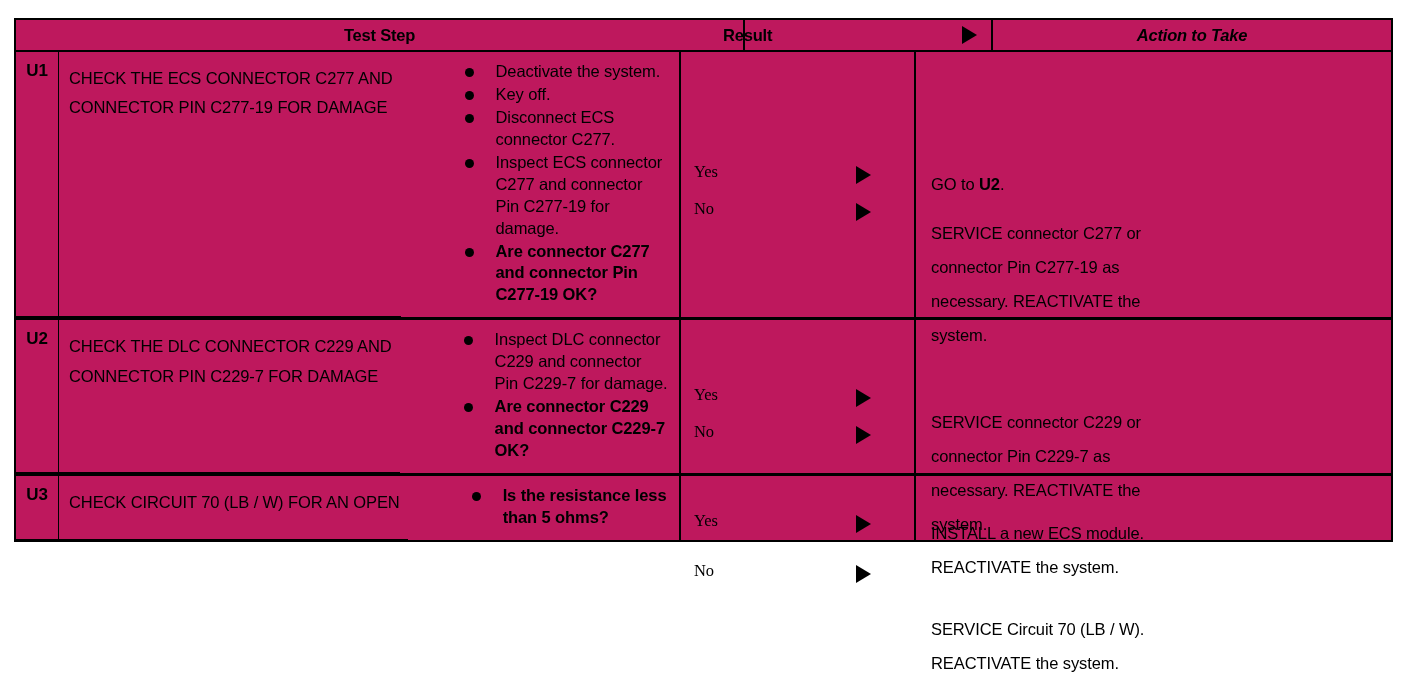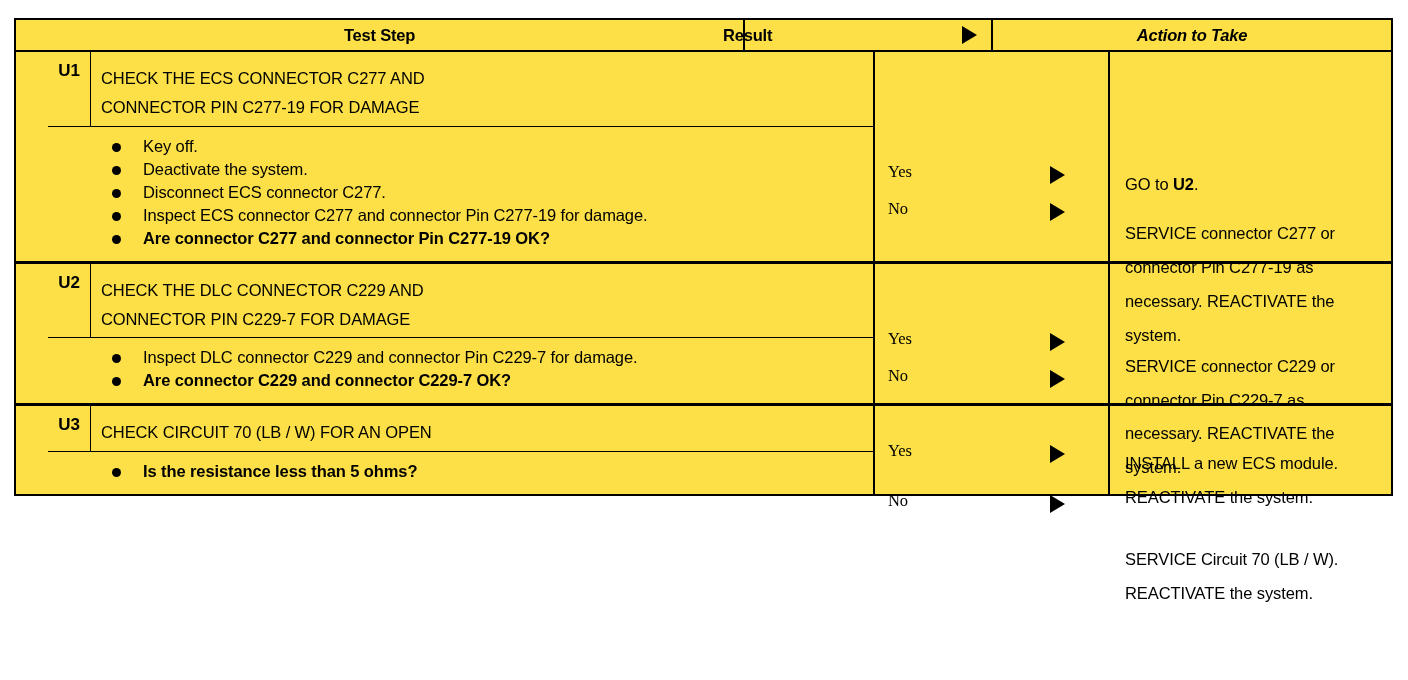--- a/index.html
+++ b/index.html
@@ -23,21 +23,21 @@
   }
 
   
   .diag-table {
     position: absolute;
     left: 14px;
     top: 18px;
     width: 1379px;
     border: 2px solid #000;
     border-collapse: collapse;
-    background: #fde047;
+    background: #be185d;
     box-sizing: border-box;
   }
 
   .row {
     display: flex;
     align-items: stretch;
   }
 
   
   .header-row {
@@ -91,26 +91,25 @@
   .step-block {
     display: flex;
     align-items: stretch;
     border-bottom: 3px solid #000;
   }
   .step-block.last {
     border-bottom: none;
   }
 
   .left-col {
-    width: 859px;
+    width: 665px;
     border-right: 2px solid #000;
     box-sizing: border-box;
     display: flex;
-    flex-direction: column;
-    padding-left: 32px;
+    flex-direction: row;
   }
 
   .step-title-row {
     display: flex;
     align-items: stretch;
     border-bottom: 1.5px solid #000;
   }
   .step-id {
     width: 43px;
     min-width: 43px;
@@ -239,25 +238,25 @@
         <div class="step-title-row">
           <div class="step-id">U1</div>
           <div class="step-title">
             <div>CHECK THE ECS CONNECTOR C277 AND</div>
             <div>CONNECTOR PIN C277-19 FOR DAMAGE</div>
           </div>
         </div>
         <div class="bullets">
           <div class="bullet">
             <span class="dot"></span>
+            <span class="btxt">Deactivate the system.</span>
+          </div>
+          <div class="bullet">
+            <span class="dot"></span>
             <span class="btxt">Key off.</span>
-          </div>
-          <div class="bullet">
-            <span class="dot"></span>
-            <span class="btxt">Deactivate the system.</span>
           </div>
           <div class="bullet">
             <span class="dot"></span>
             <span class="btxt">Disconnect ECS connector C277.</span>
           </div>
           <div class="bullet">
             <span class="dot"></span>
             <span class="btxt">Inspect ECS connector C277 and connector Pin C277-19 for damage.</span>
           </div>
           <div class="bullet bold">

